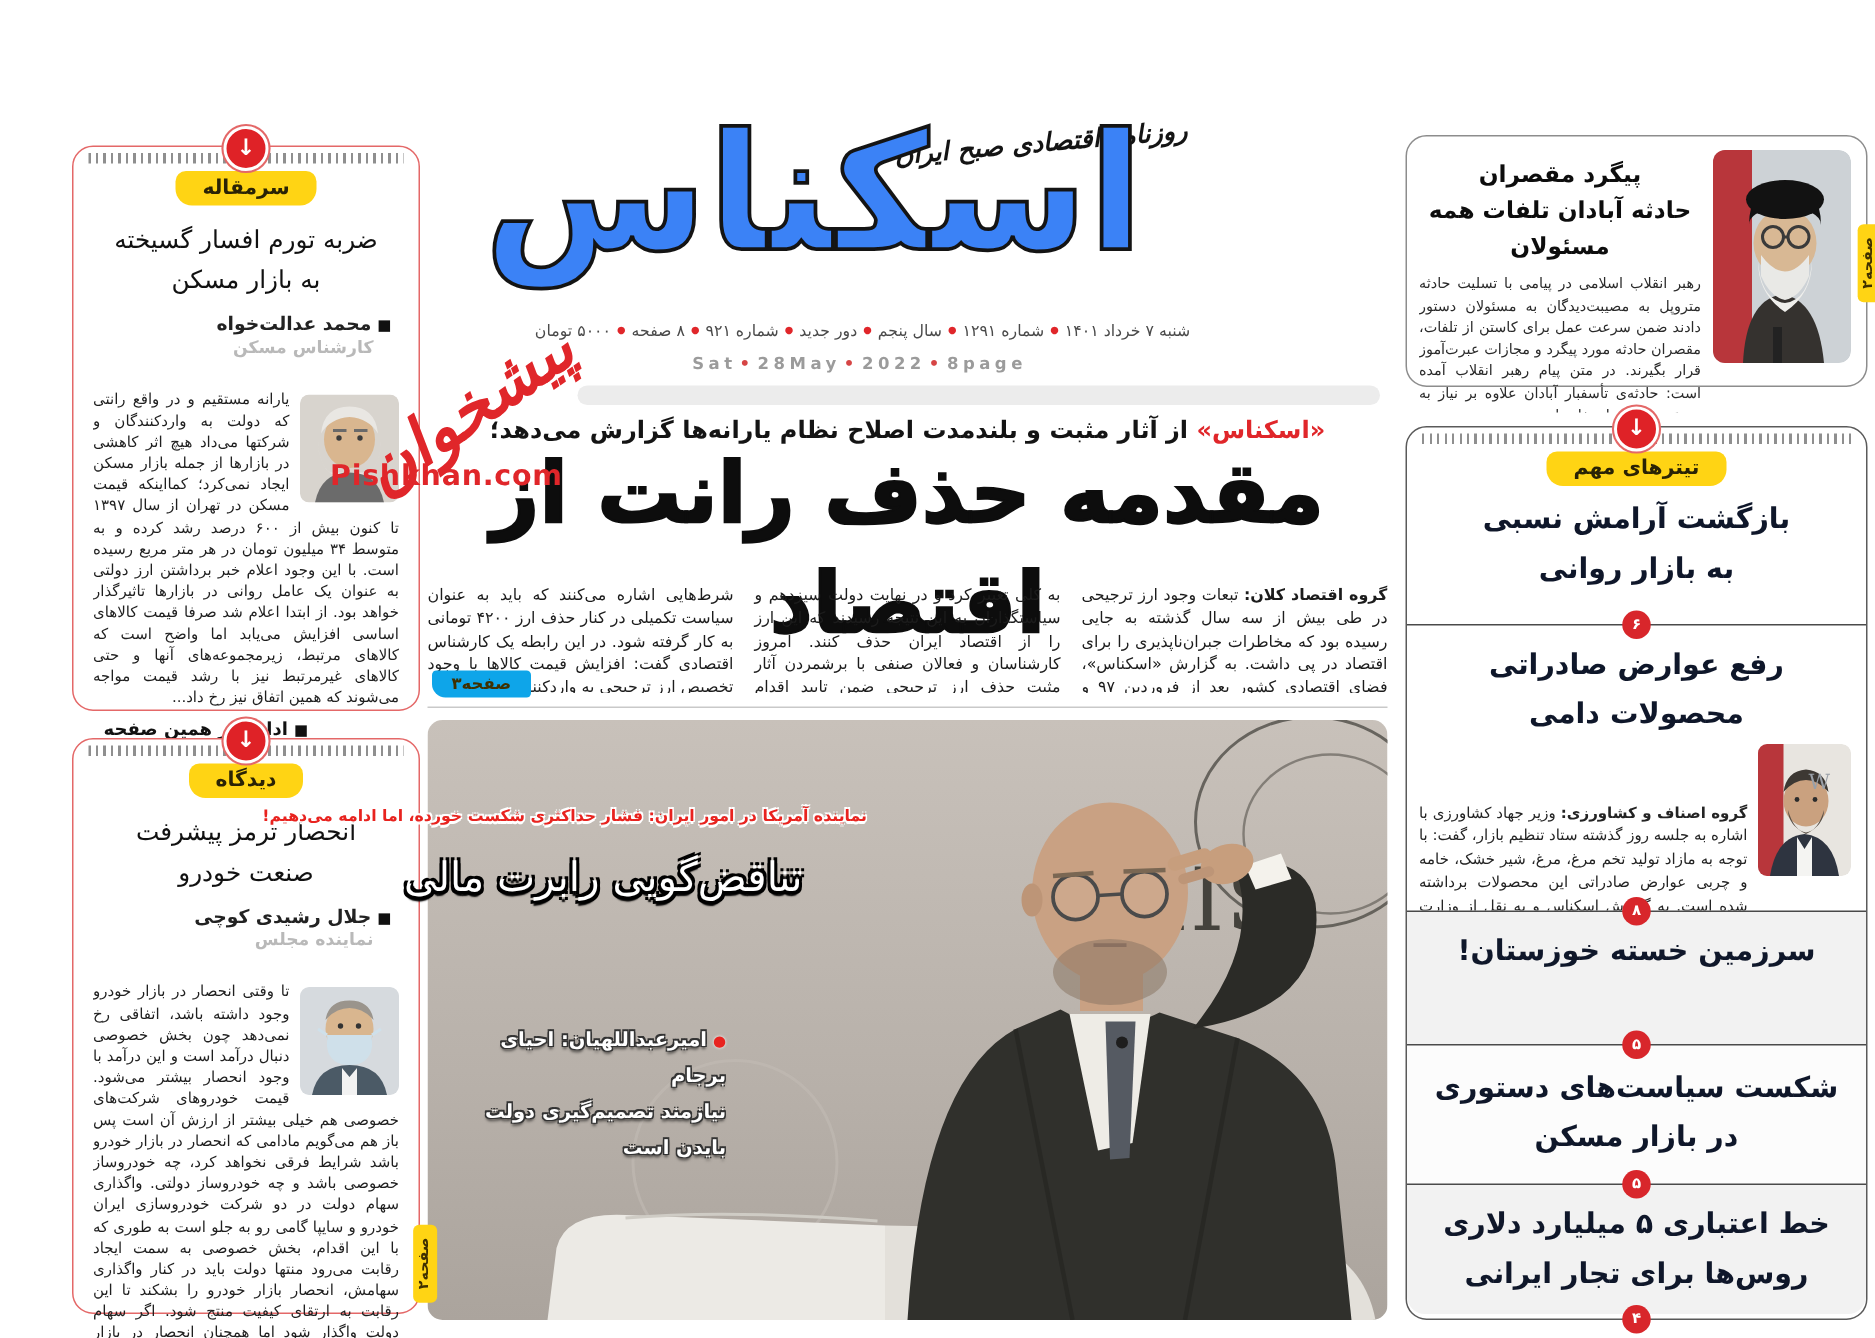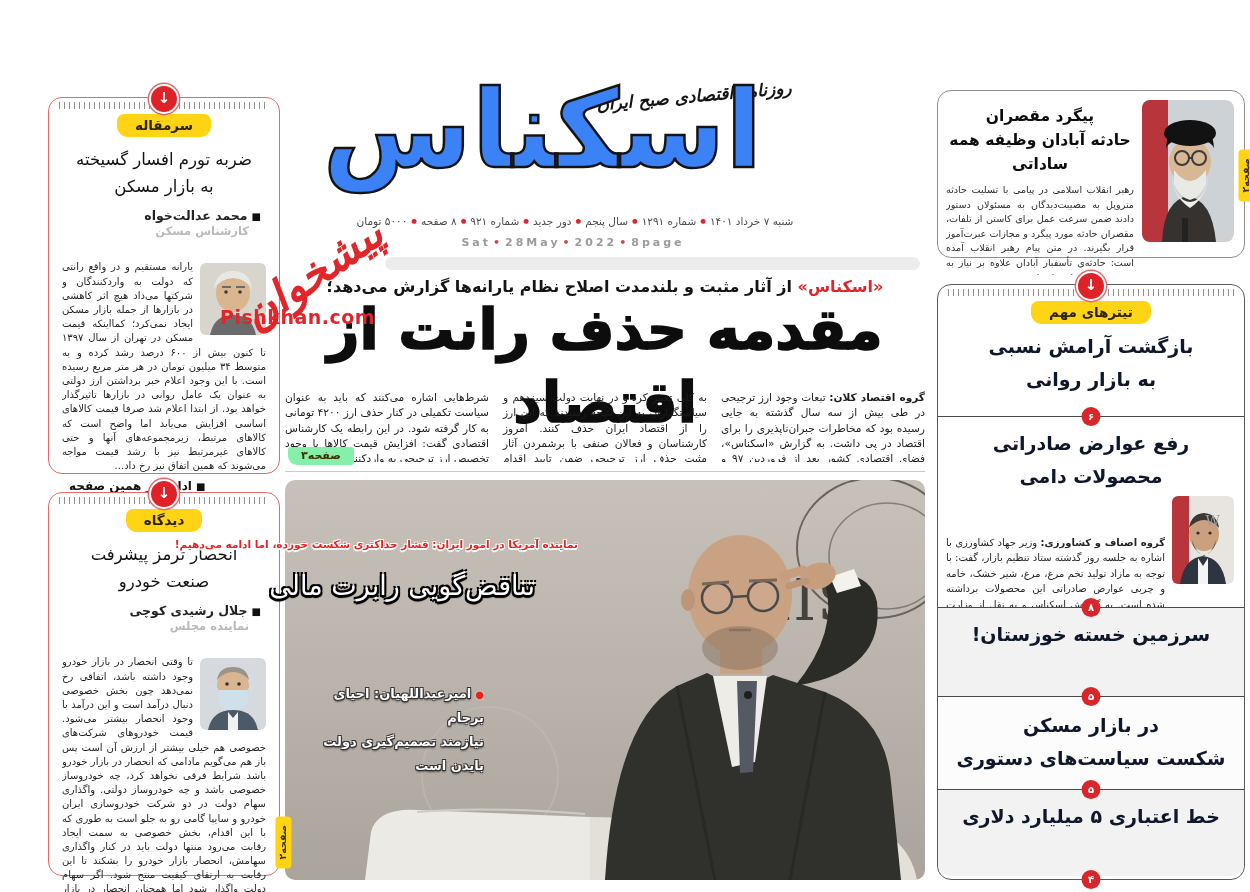--- a/index.html
+++ b/index.html
@@ -40,21 +40,21 @@
   .gray-band{position:absolute;left:385px;top:257px;width:535px;height:13px;background:#ececec;border-radius:7px;}
 
   
   .kicker{position:absolute;left:285px;top:277px;width:640px;text-align:center;font-size:16px;font-weight:bold;color:#141414;}
   .kicker .brand{color:#e0262a;}
   .headline{position:absolute;left:285px;top:294px;width:640px;text-align:center;font-size:56px;font-weight:bold;
     color:#0d0d0d;-webkit-text-stroke:1.6px #0d0d0d;line-height:1.3;}
   .cols{position:absolute;left:285px;top:390px;width:640px;height:72px;display:flex;gap:14px;overflow:hidden;}
   .col{flex:1;font-size:10.6px;line-height:1.45;text-align:justify;color:#1c1c1c;}
   .lead{font-weight:bold;}
-  .ptag{position:absolute;left:288px;top:447px;background:#86efac;color:#3f3000;font-size:11px;font-weight:bold;
+  .ptag{position:absolute;left:288px;top:447px;background:#0ea5e9;color:#3f3000;font-size:11px;font-weight:bold;
     padding:2px 13px 3px;border-radius:3px 3px 3px 9px;}
   .hline{position:absolute;left:285px;top:471px;width:640px;border-top:1px solid #c9c9c9;}
 
   
   .photo-block{position:absolute;left:285px;top:480px;width:640px;height:400px;border-radius:10px;overflow:visible;}
   .photo-block svg{border-radius:10px;display:block;}
   .photo-kicker{position:absolute;right:347px;top:58px;white-space:nowrap;font-size:10.5px;font-weight:bold;color:#e8231f;
     text-shadow:1px 1px 0 #fff,-1px 1px 0 #fff,1px -1px 0 #fff,-1px -1px 0 #fff,0 2px 0 #fff;}
   .photo-title{position:absolute;right:390px;top:90px;white-space:nowrap;font-size:27px;font-weight:normal;color:#fff;
     text-shadow:2px 2px 0 #000,-2px 2px 0 #000,2px -2px 0 #000,-2px -2px 0 #000,0 3px 1px #000;}
@@ -175,21 +175,21 @@
         <path d="M30 74 Q32 100 48 102 Q64 100 66 74 Q66 96 48 108 Q30 96 30 74 Z" fill="#efefec"></path>
         <path d="M32 70 Q48 92 64 70 L64 84 Q58 98 48 100 Q38 98 32 84 Z" fill="#e9e9e6"></path>
         <circle cx="40" cy="58" r="7" fill="none" stroke="#3a3a3a" stroke-width="2"></circle>
         <circle cx="57" cy="58" r="7" fill="none" stroke="#3a3a3a" stroke-width="2"></circle>
         <path d="M47 58 L50 58" stroke="#3a3a3a" stroke-width="2"></path>
         <rect x="40" y="118" width="6" height="24" fill="#222"></rect>
       </svg>
       <div class="lead-content">
         <div class="lead-title">
           <div>پیگرد مقصران</div>
-          <div>حادثه آبادان وظیفه همه ساداتی</div>
+          <div>حادثه آبادان تلفات همه مسئولان</div>
         </div>
         <div class="lead-body">رهبر انقلاب اسلامی در پیامی با تسلیت حادثه متروپل به مصیبت‌دیدگان به مسئولان دستور دادند ضمن سرعت عمل برای کاستن از تلفات، مقصران حادثه مورد پیگرد و مجازات عبرت‌آموز قرار بگیرند. در متن پیام رهبر انقلاب آمده است: حادثه‌ی تأسفبار آبادان علاوه بر نیاز به سرعت عمل و استفاده از...</div>
       </div>
     </div>
   </div>
 
   <div class="kicker">
     <span class="brand">«اسکناس»</span><span> از آثار مثبت و بلندمدت اصلاح نظام یارانه‌ها گزارش می‌دهد؛</span>
   </div>
   <div class="headline">مقدمه حذف رانت از اقتصاد</div>
@@ -292,29 +292,30 @@
       <div class="hl-title">
         <div>سرزمین خسته خوزستان!</div>
       </div>
     </div>
     <div class="sep">
         <span class="num-badge">۵</span>
       </div>
 
     <div class="hl-item lighter-bg" style="height:92px;padding-top:12px;">
       <div class="hl-title">
+        <div>شکست سیاست‌های دستوری</div>
         <div>در بازار مسکن</div>
-        <div>شکست سیاست‌های دستوری</div>
       </div>
     </div>
     <div class="sep">
         <span class="num-badge">۵</span>
       </div>
 
     <div class="hl-item gray-bg" style="height:86px;padding-top:10px;border-radius:0 0 12px 12px;">
       <div class="hl-title">
         <div>خط اعتباری ۵ میلیارد دلاری</div>
+        <div>روس‌ها برای تجار ایرانی</div>
       </div>
     </div>
     <span class="bottom-badge">۴</span>
   </div>
 
 </div>
 
 </body></html>

